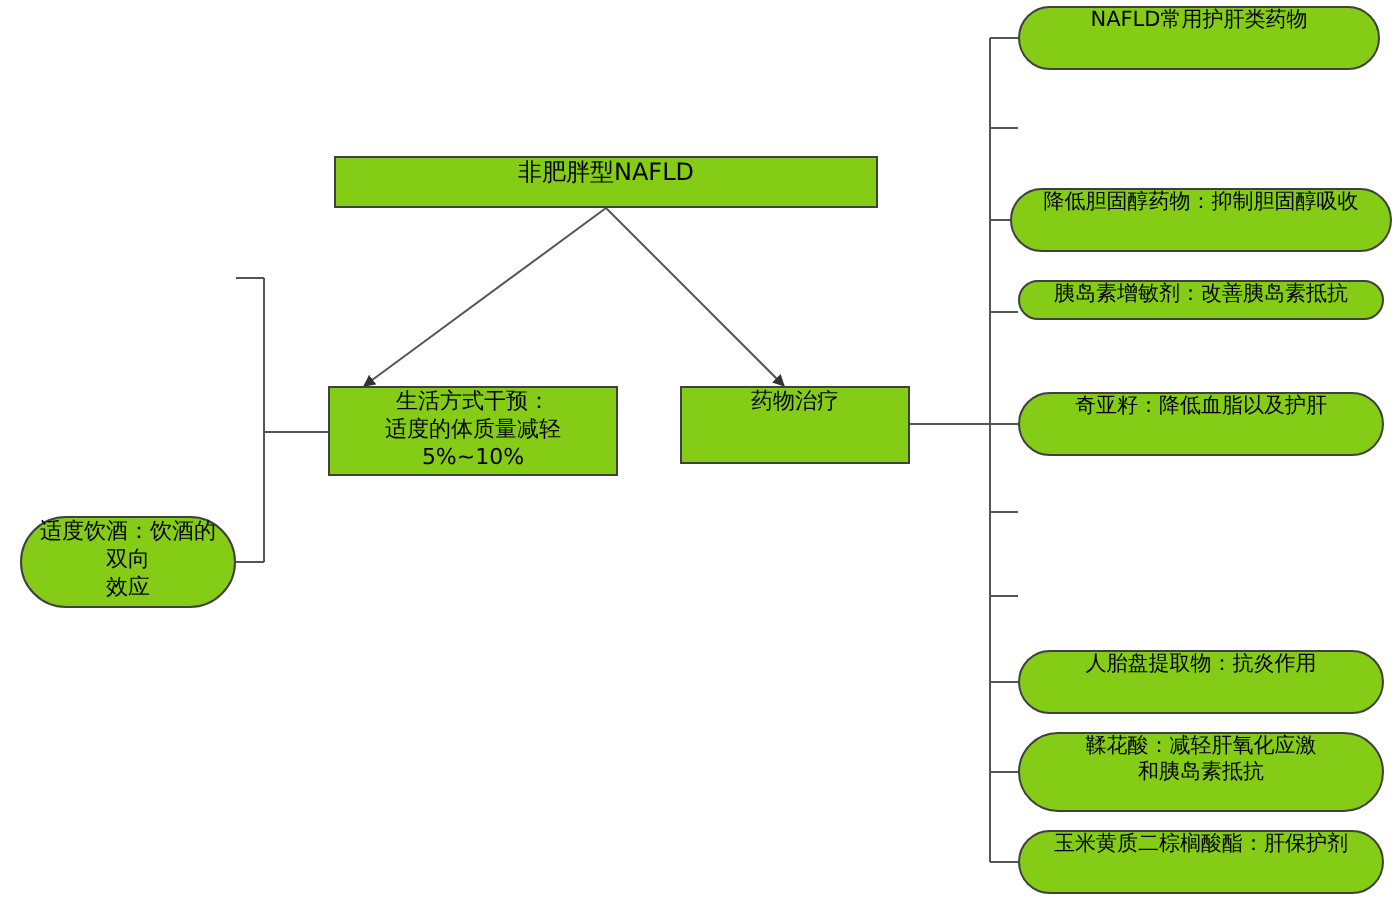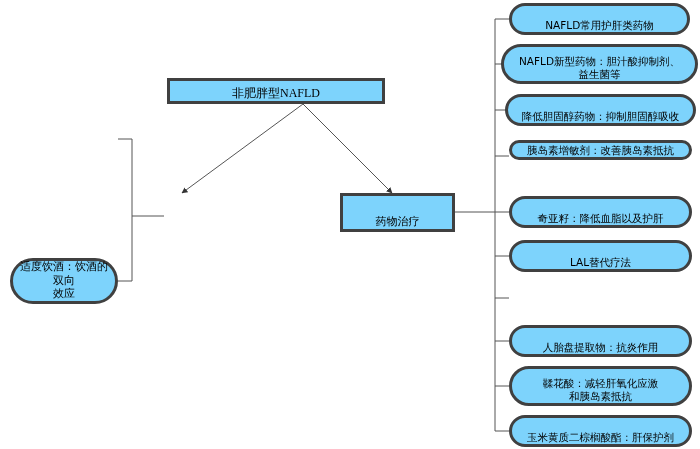--- a/index.html
+++ b/index.html
@@ -24,24 +24,24 @@
   svg.lines {
     position: absolute;
     left: 0; top: 0;
     width: 700px;
     height: 449px;
     pointer-events: none;
   }
   .node {
     position: absolute;
     box-sizing: border-box;
-    background: #7dd3fc;
-    border: 3px solid #404040;
+    background: #84cc16;
+    border: 1px solid #404040;
     display: flex;
-    align-items: flex-end;
+    align-items: flex-start;
     justify-content: center;
     text-align: center;
     line-height: 1.25;
     color: #000000;
   }
   .node-rect { border-radius: 0; }
   .node-round { border-radius: 999px; }
   .node-text {
     display: block;
     width: 100%;
@@ -81,59 +81,56 @@
     <line x1="495" y1="110" x2="509" y2="110" stroke="#555555" stroke-width="1"></line>
     <line x1="495" y1="156" x2="509" y2="156" stroke="#555555" stroke-width="1"></line>
     <line x1="495" y1="212" x2="509" y2="212" stroke="#555555" stroke-width="1"></line>
     <line x1="495" y1="256" x2="509" y2="256" stroke="#555555" stroke-width="1"></line>
     <line x1="495" y1="298" x2="509" y2="298" stroke="#555555" stroke-width="1"></line>
     <line x1="495" y1="341" x2="509" y2="341" stroke="#555555" stroke-width="1"></line>
     <line x1="495" y1="386" x2="509" y2="386" stroke="#555555" stroke-width="1"></line>
     <line x1="495" y1="431" x2="509" y2="431" stroke="#555555" stroke-width="1"></line>
   </svg>
 
-  <div class="node node-rect root-node" style="left:167px; top:78px; width:218px; height:26px;font-family:Liberation Serif, serif;">
+  <div class="node node-rect root-node" style="left:167px; top:78px; width:272px; height:26px;">
     <span class="node-text">非肥胖型NAFLD</span>
   </div>
 
+  <div class="node node-rect mid-node" style="left:164px; top:193px; width:145px; height:45px;">
+    <span class="node-text">生活方式干预：
+适度的体质量减轻5%~10%</span>
+  </div>
 
   <div class="node node-rect mid-node" style="left:340px; top:193px; width:115px; height:39px;">
     <span class="node-text">药物治疗</span>
   </div>
 
 
   <div class="node node-round side-node" style="left:10px; top:258px; width:108px; height:46px;">
     <span class="node-text">适度饮酒：饮酒的双向
 效应</span>
   </div>
 
   <div class="node node-round leaf-node" style="left:509px; top:3px; width:181px; height:32px;">
     <span class="node-text">NAFLD常用护肝类药物</span>
   </div>
 
-  <div class="node node-round leaf-node" style="left:501px; top:44px; width:197px; height:40px;">
-    <span class="node-text">NAFLD新型药物：胆汁酸抑制剂、
-益生菌等</span>
-  </div>
 
   <div class="node node-round leaf-node" style="left:505px; top:94px; width:191px; height:32px;">
     <span class="node-text">降低胆固醇药物：抑制胆固醇吸收</span>
   </div>
 
   <div class="node node-round leaf-node" style="left:509px; top:140px; width:183px; height:20px;">
     <span class="node-text">胰岛素增敏剂：改善胰岛素抵抗</span>
   </div>
 
   <div class="node node-round leaf-node" style="left:509px; top:196px; width:183px; height:32px;">
     <span class="node-text">奇亚籽：降低血脂以及护肝</span>
   </div>
 
-  <div class="node node-round leaf-node" style="left:509px; top:240px; width:183px; height:32px;">
-    <span class="node-text">LAL替代疗法</span>
-  </div>
 
 
   <div class="node node-round leaf-node" style="left:509px; top:366px; width:183px; height:40px;">
     <span class="node-text">鞣花酸：减轻肝氧化应激
 和胰岛素抵抗</span>
   </div>
 
   <div class="node node-round leaf-node" style="left:509px; top:325px; width:183px; height:32px;">
     <span class="node-text">人胎盘提取物：抗炎作用</span>
   </div>

